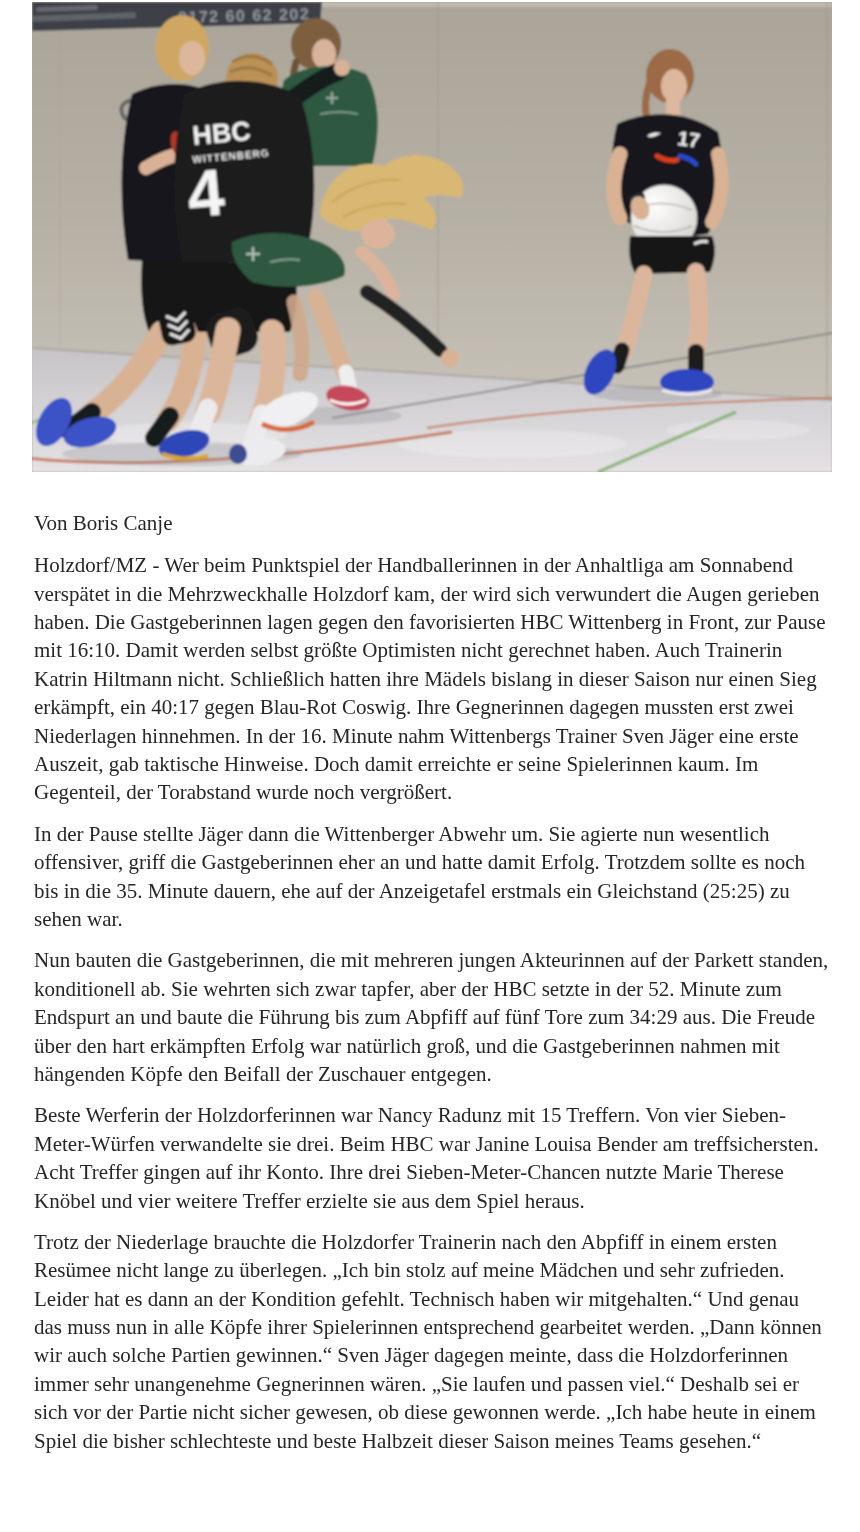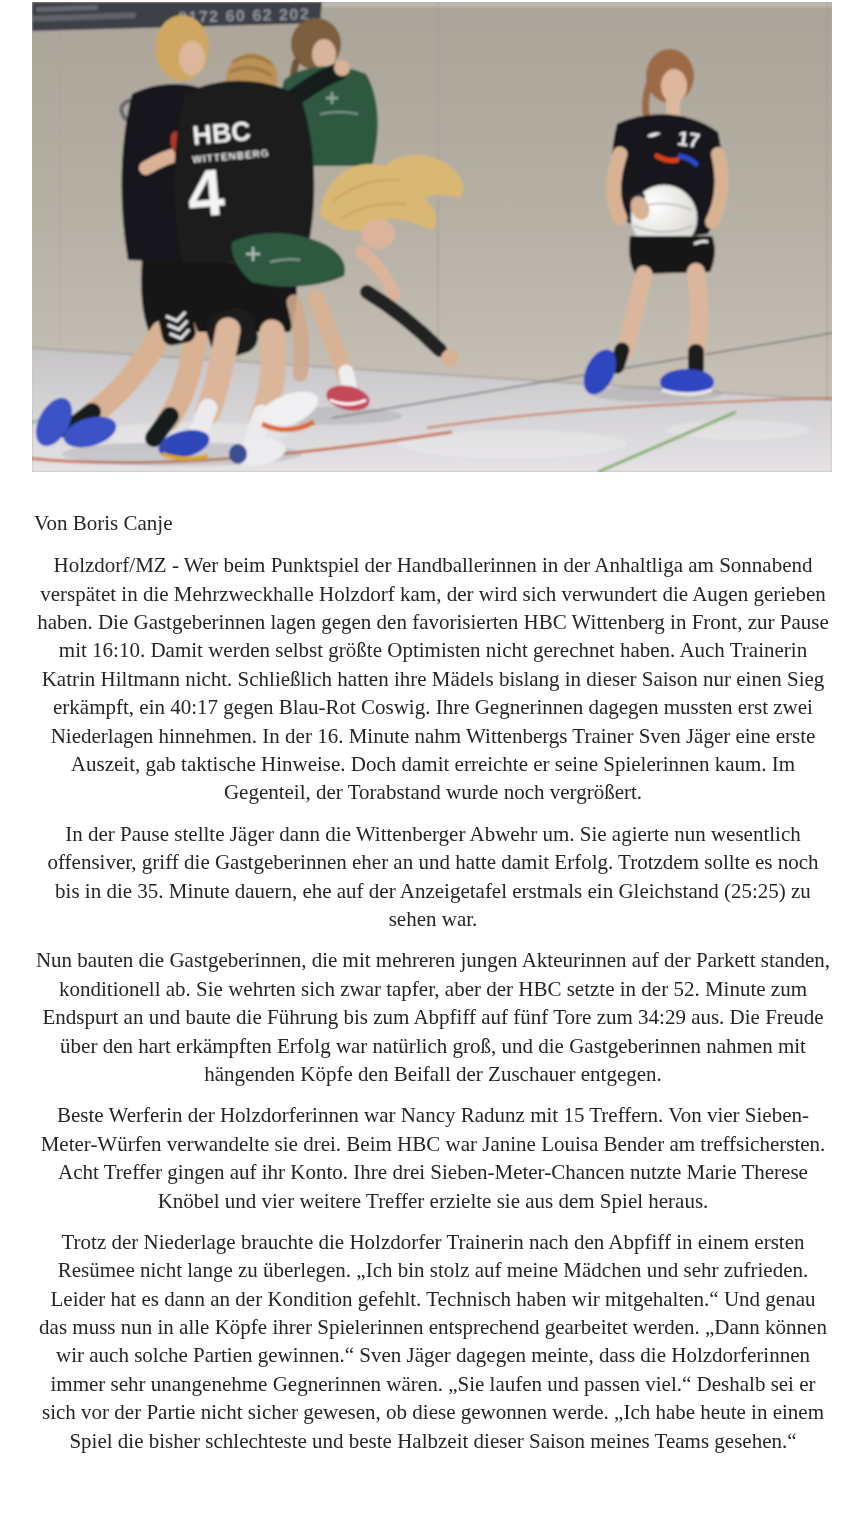--- a/index.html
+++ b/index.html
@@ -1,21 +1,21 @@
 <!DOCTYPE html>
 <html lang="de"><head>
 <meta charset="utf-8">
 <style>
   html,body{margin:0;padding:0;background:#ffffff;}
   body{width:860px;font-family:"Liberation Serif","DejaVu Serif",serif;color:#262626;}
   .page{width:860px;box-sizing:border-box;padding:2px 28px 20px 32px;}
   figure.photo{margin:0;width:800px;height:470px;overflow:hidden;background:#b6b0a5;}
   figure.photo svg{display:block;width:800px;height:470px;}
   .byline{margin:38px 0 14px 2px;font-size:21px;line-height:1.3;}
-  p.body-text{margin:0 0 13px 2px;font-size:21px;line-height:1.352;text-align:center;hyphens:auto;-webkit-hyphens:auto;}
+  p.body-text{margin:0 0 13px 2px;font-size:21px;line-height:1.352;text-align:left;hyphens:auto;-webkit-hyphens:auto;}
   .jersey-label{font-family:"Liberation Sans","DejaVu Sans",sans-serif;font-weight:700;fill:#f4f4f4;}
   .banner-text{font-family:"Liberation Sans","DejaVu Sans",sans-serif;font-weight:700;fill:#90949c;letter-spacing:1.5px;}
 </style>
 </head>
 <body>
 
 <div class="page">
 
   <figure class="photo">
     <svg viewBox="0 0 800 470" xmlns="http://www.w3.org/2000/svg">

